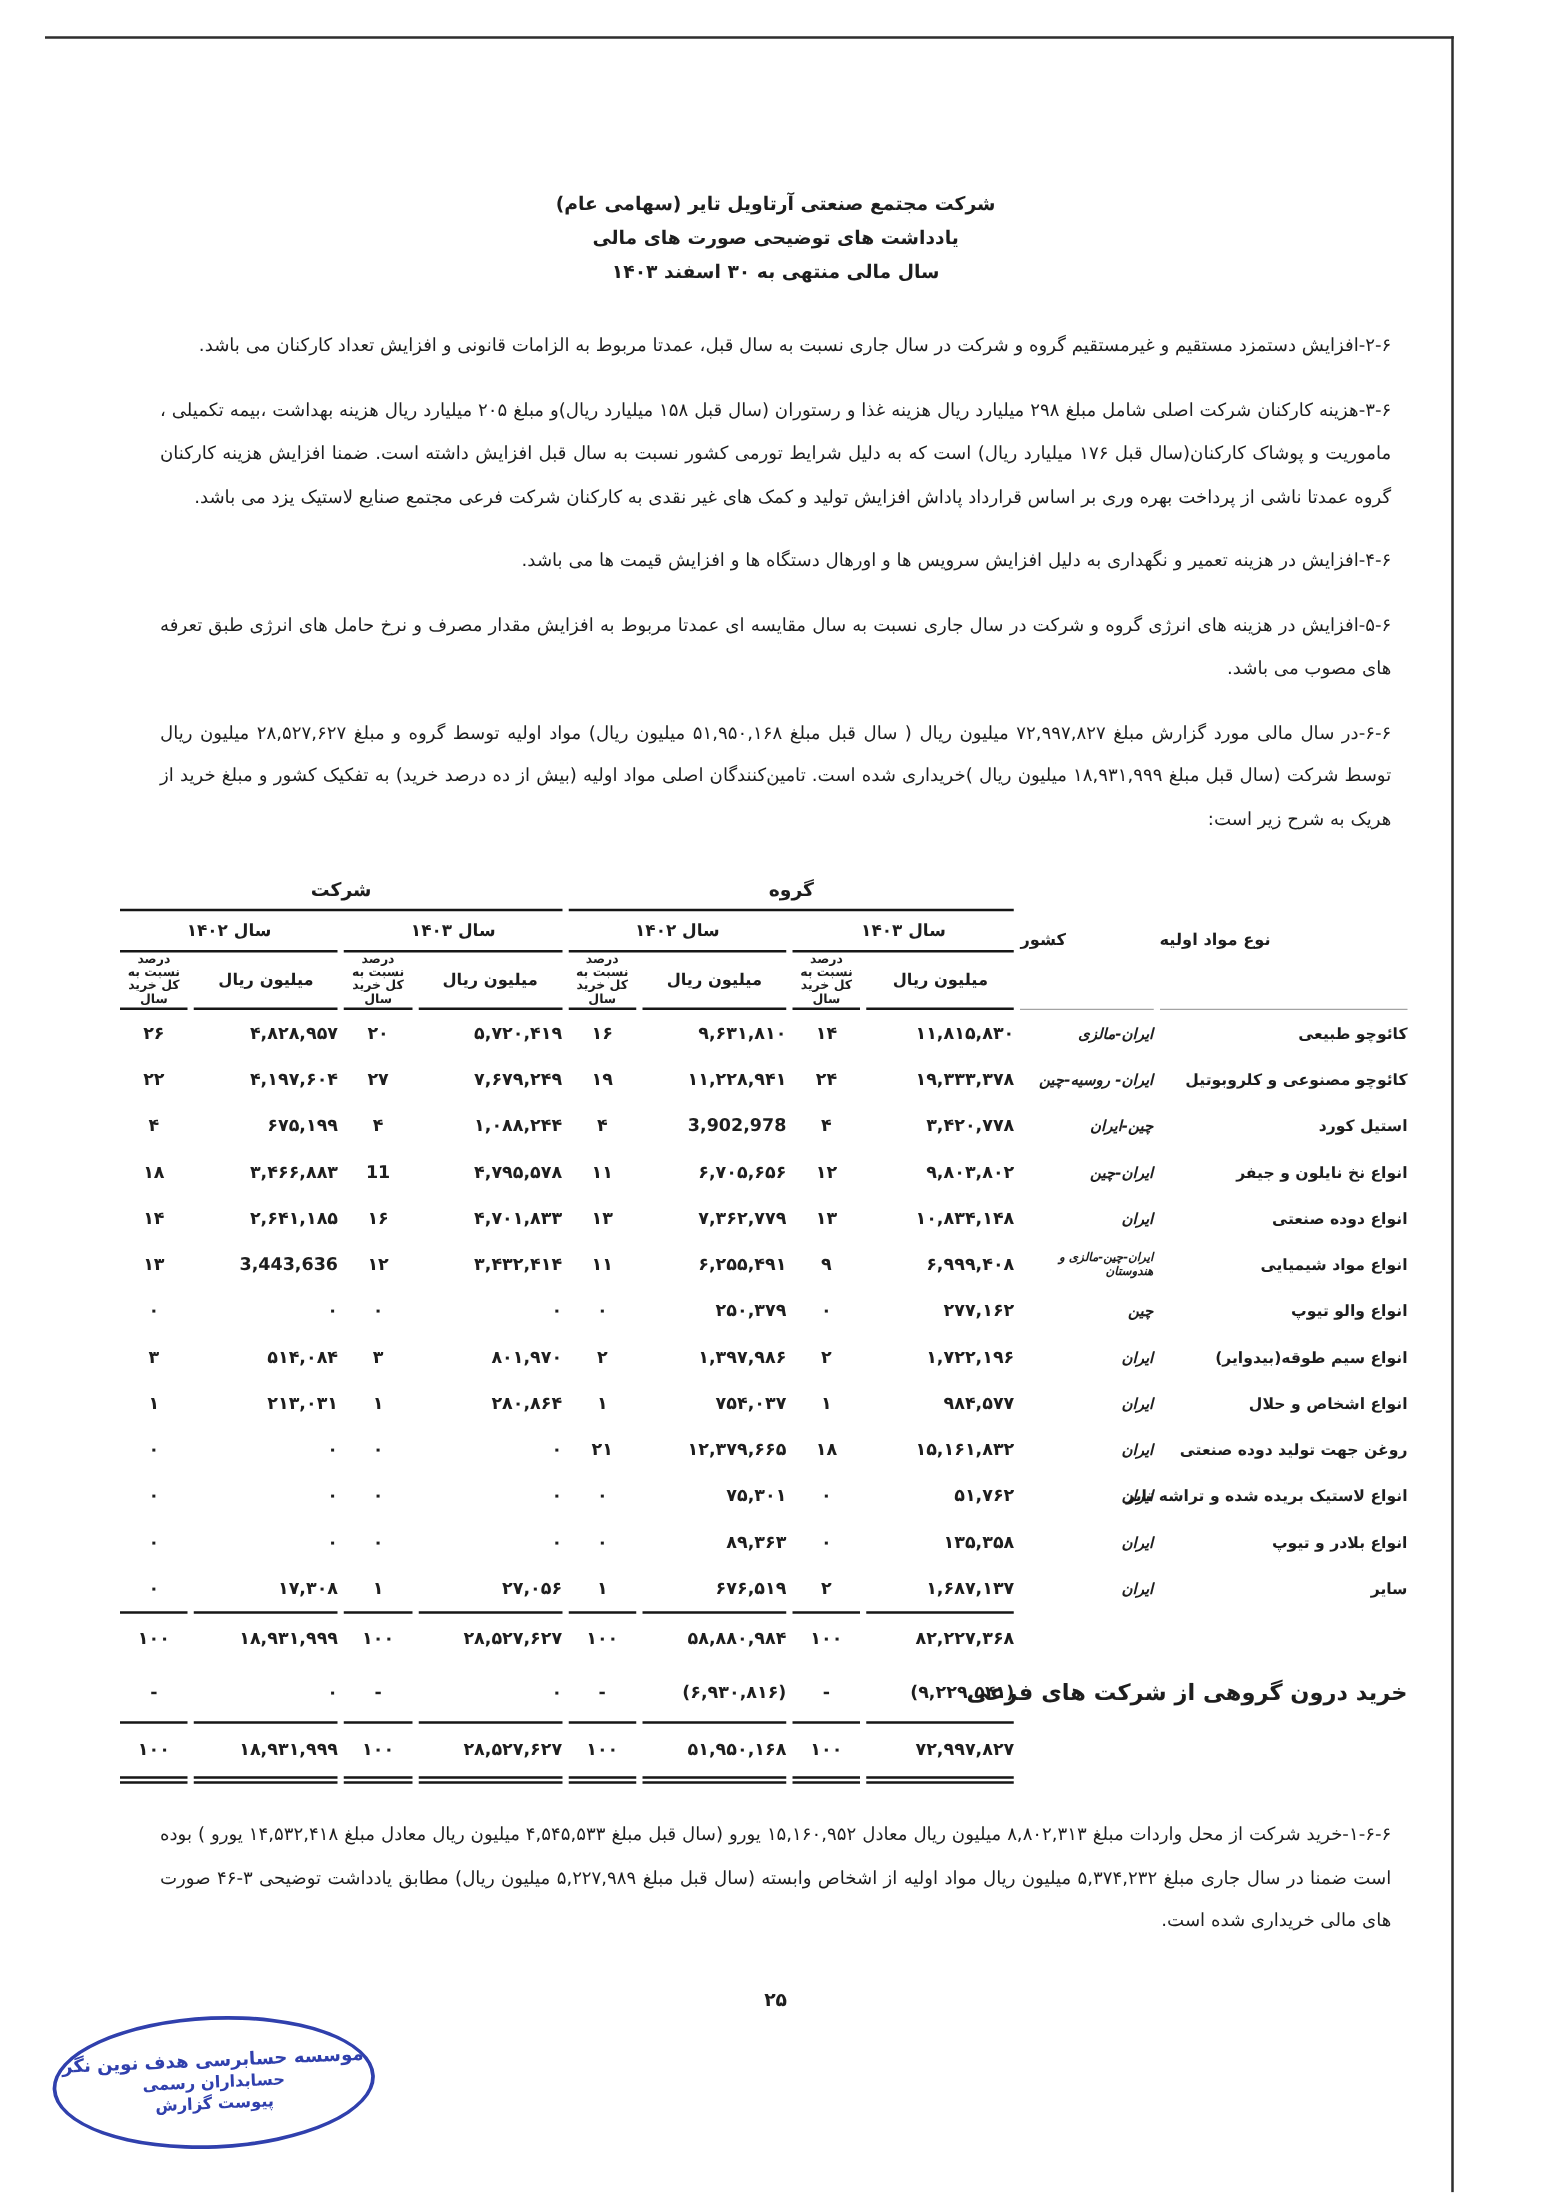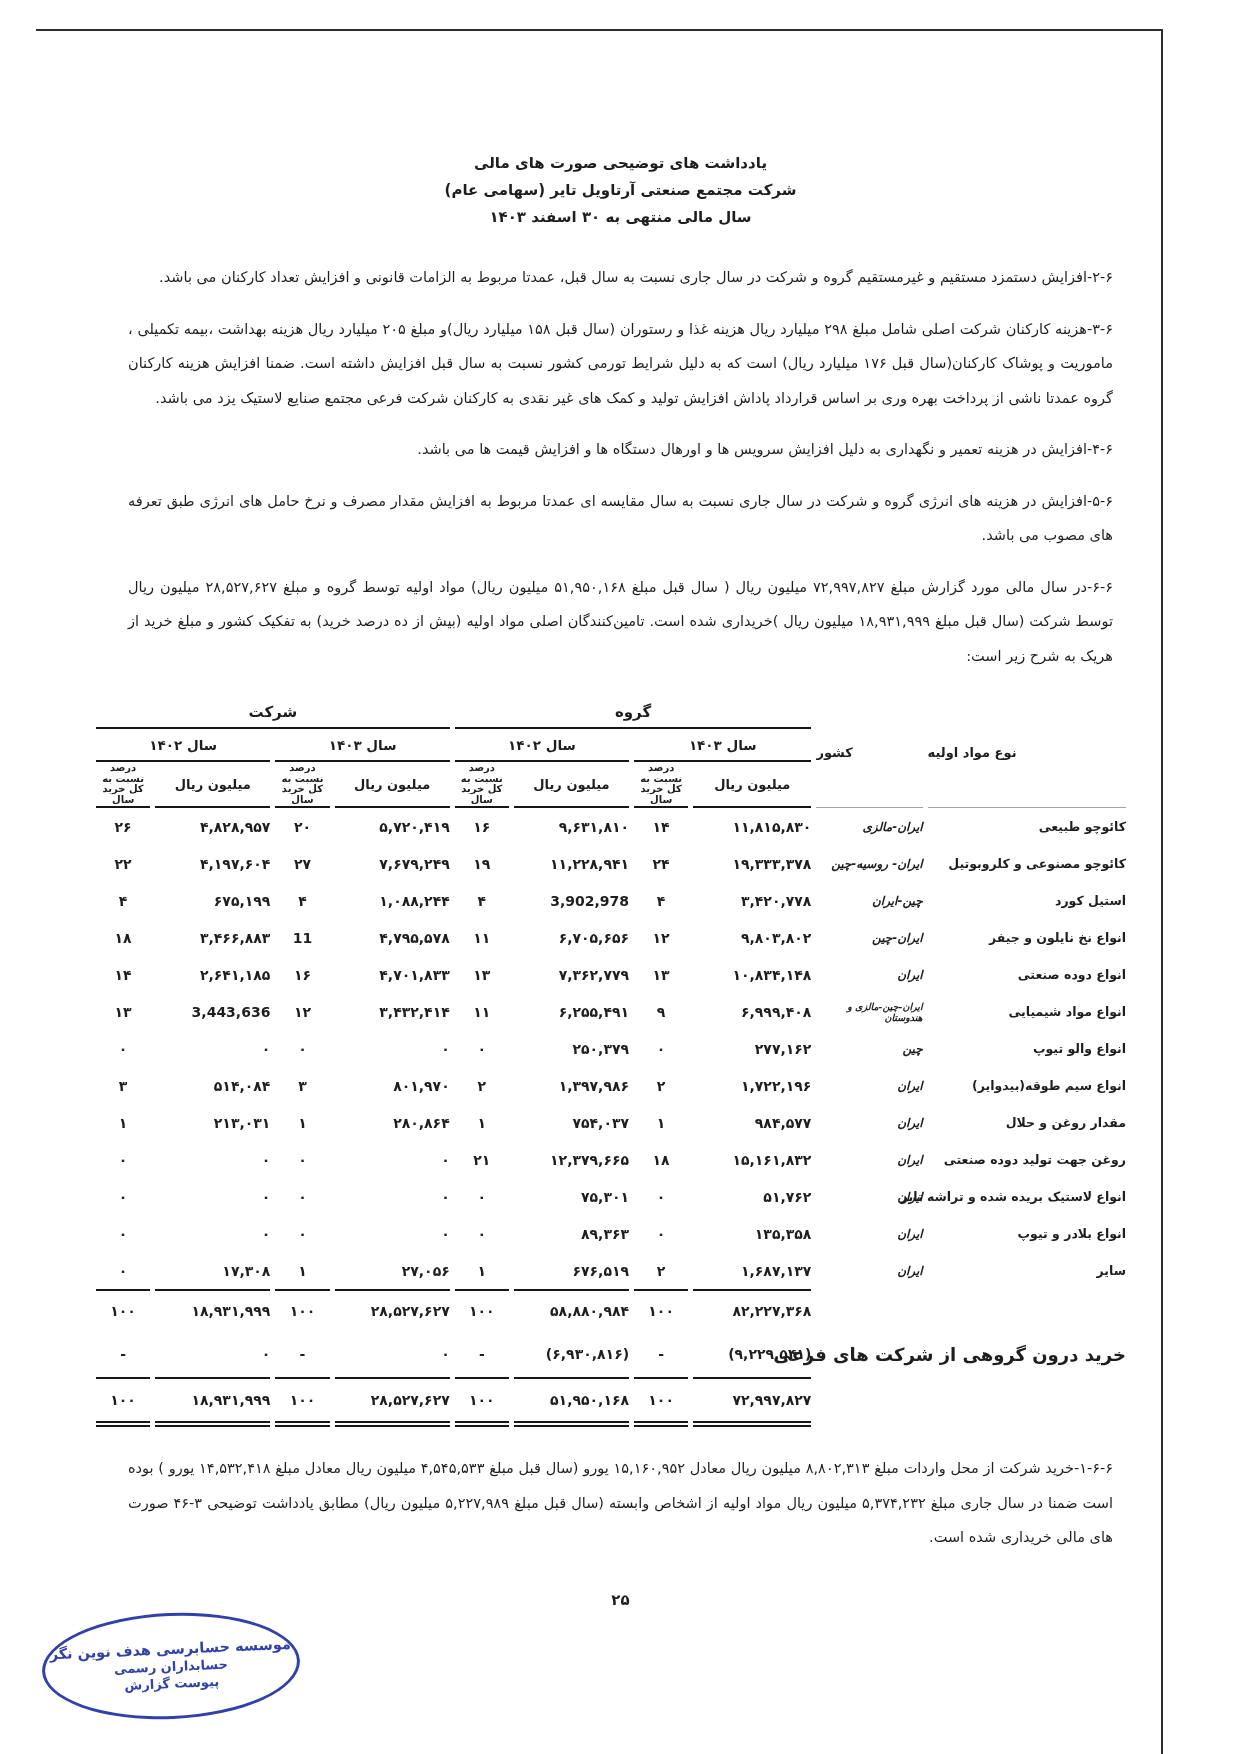--- a/index.html
+++ b/index.html
@@ -45,22 +45,22 @@
 </style>
 </head>
 <body>
 
 <div class="sheet">
   <div class="rule-top"></div>
   <div class="rule-right"></div>
 
   <div class="content">
     <div class="doc-header">
+      <div>شرکت مجتمع صنعتی آرتاویل تایر  (سهامی عام)</div>
       <div>یادداشت های توضیحی صورت های مالی</div>
-      <div>شرکت مجتمع صنعتی آرتاویل تایر  (سهامی عام)</div>
       <div>سال مالی منتهی به ۳۰ اسفند ۱۴۰۳</div>
     </div>
 
     <p class="para">۲-۶-افزایش دستمزد مستقیم و غیرمستقیم گروه  و شرکت در سال جاری نسبت به سال قبل، عمدتا مربوط به الزامات قانونی و افزایش تعداد کارکنان می باشد.</p>
     <p class="para">۳-۶-هزینه کارکنان شرکت اصلی شامل مبلغ ۲۹۸ میلیارد ریال هزینه غذا و رستوران (سال قبل ۱۵۸ میلیارد ریال)و مبلغ ۲۰۵ میلیارد ریال هزینه بهداشت ،بیمه تکمیلی ، ماموریت و پوشاک کارکنان(سال قبل ۱۷۶ میلیارد ریال) است که به دلیل شرایط تورمی کشور نسبت به سال قبل افزایش داشته است. ضمنا افزایش هزینه کارکنان گروه عمدتا ناشی از پرداخت بهره وری بر اساس قرارداد پاداش افزایش تولید و کمک های غیر نقدی به کارکنان شرکت فرعی مجتمع صنایع لاستیک یزد می باشد.</p>
     <p class="para">۴-۶-افزایش در هزینه تعمیر و نگهداری به دلیل افزایش سرویس ها و اورهال دستگاه ها و افزایش قیمت ها می باشد.</p>
     <p class="para">۵-۶-افزایش در هزینه های انرژی گروه و شرکت در سال جاری نسبت به سال مقایسه ای عمدتا مربوط به افزایش مقدار مصرف و نرخ حامل های انرژی طبق تعرفه های مصوب می باشد.</p>
     <p class="para">۶-۶-در سال مالی مورد گزارش مبلغ ۷۲,۹۹۷,۸۲۷ میلیون ریال ( سال قبل مبلغ ۵۱,۹۵۰,۱۶۸ میلیون ریال) مواد اولیه توسط گروه و مبلغ ۲۸,۵۲۷,۶۲۷ میلیون ریال توسط شرکت (سال قبل مبلغ ۱۸,۹۳۱,۹۹۹ میلیون ریال )خریداری شده است. تامین‌کنندگان اصلی مواد اولیه (بیش از ده درصد خرید) به تفکیک کشور و مبلغ خرید از هریک به شرح زیر است:</p>
 
     <table class="purchases">
@@ -199,21 +199,21 @@
     <td class="pct">۲</td>
     <td class="num">۱,۳۹۷,۹۸۶</td>
     <td class="pct">۲</td>
     <td class="num">۸۰۱,۹۷۰</td>
     <td class="pct">۳</td>
     <td class="num">۵۱۴,۰۸۴</td>
     <td class="pct">۳</td>
   </tr>
 
   <tr>
-    <td class="mat">مقدار روغن و حلال</td>
+    <td class="mat">انواع اشخاص و حلال</td>
     <td class="cty">ایران</td>
     <td class="num">۹۸۴,۵۷۷</td>
     <td class="pct">۱</td>
     <td class="num">۷۵۴,۰۳۷</td>
     <td class="pct">۱</td>
     <td class="num">۲۸۰,۸۶۴</td>
     <td class="pct">۱</td>
     <td class="num">۲۱۳,۰۳۱</td>
     <td class="pct">۱</td>
   </tr>

